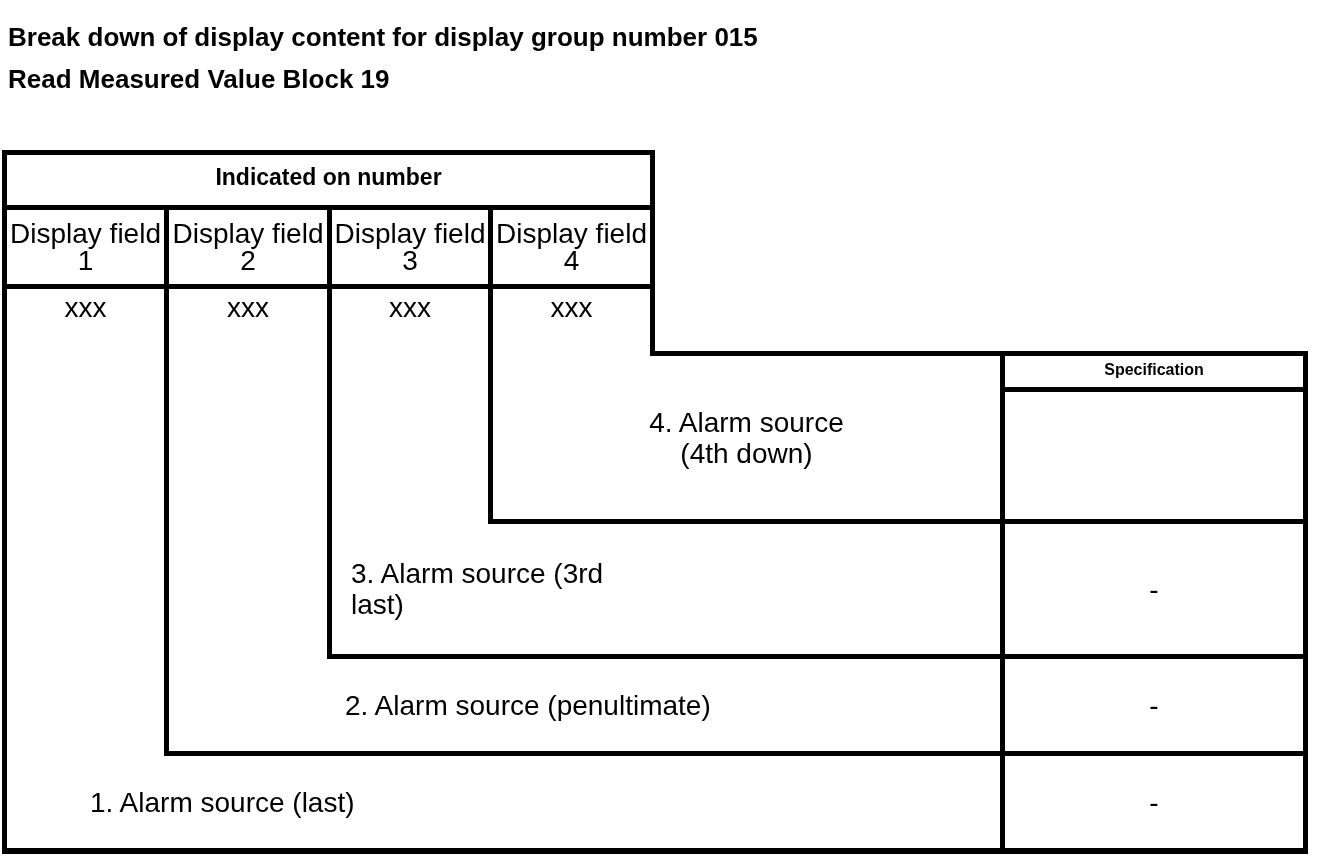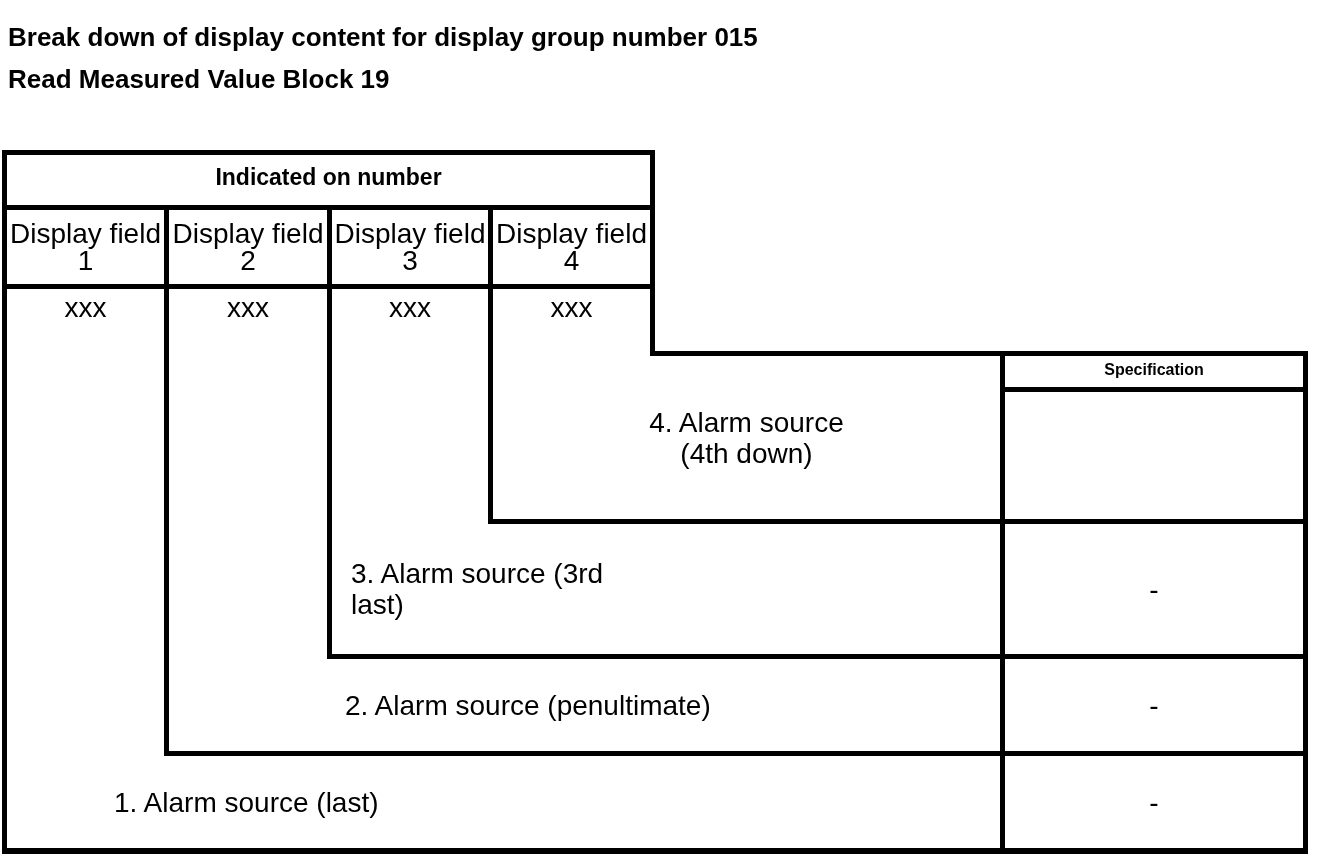--- a/index.html
+++ b/index.html
@@ -109,21 +109,21 @@
     <div>4. Alarm source</div>
     <div>(4th down)</div>
   </div>
   <div class="cell left step-label" style="left:327px; top:524px; width:673px; height:130px; justify-content:center;margin-left:24px;">
     <div>3. Alarm source (3rd</div>
     <div>last)</div>
   </div>
   <div class="cell left step-label" style="left:164px; top:659px; width:836px; height:92px; padding-left:181px; justify-content:center;">
     <div>2. Alarm source (penultimate)</div>
   </div>
-  <div class="cell left step-label" style="left:2px; top:756px; width:998px; height:92px; padding-left:112px; justify-content:center;">
+  <div class="cell left step-label" style="left:2px; top:756px; width:998px; height:92px; padding-left:88px; justify-content:center;">
     <div>1. Alarm source (last)</div>
   </div>
 
   <div class="cell bold hdr-spec" style="left:1005px; top:351px; width:298px; height:36px;">Specification</div>
   <div class="cell" style="left:1005px; top:524px; width:298px; height:130px;">-</div>
   <div class="cell" style="left:1005px; top:659px; width:298px; height:92px;">-</div>
   <div class="cell" style="left:1005px; top:756px; width:298px; height:92px;">-</div>
 
 </div>
 

